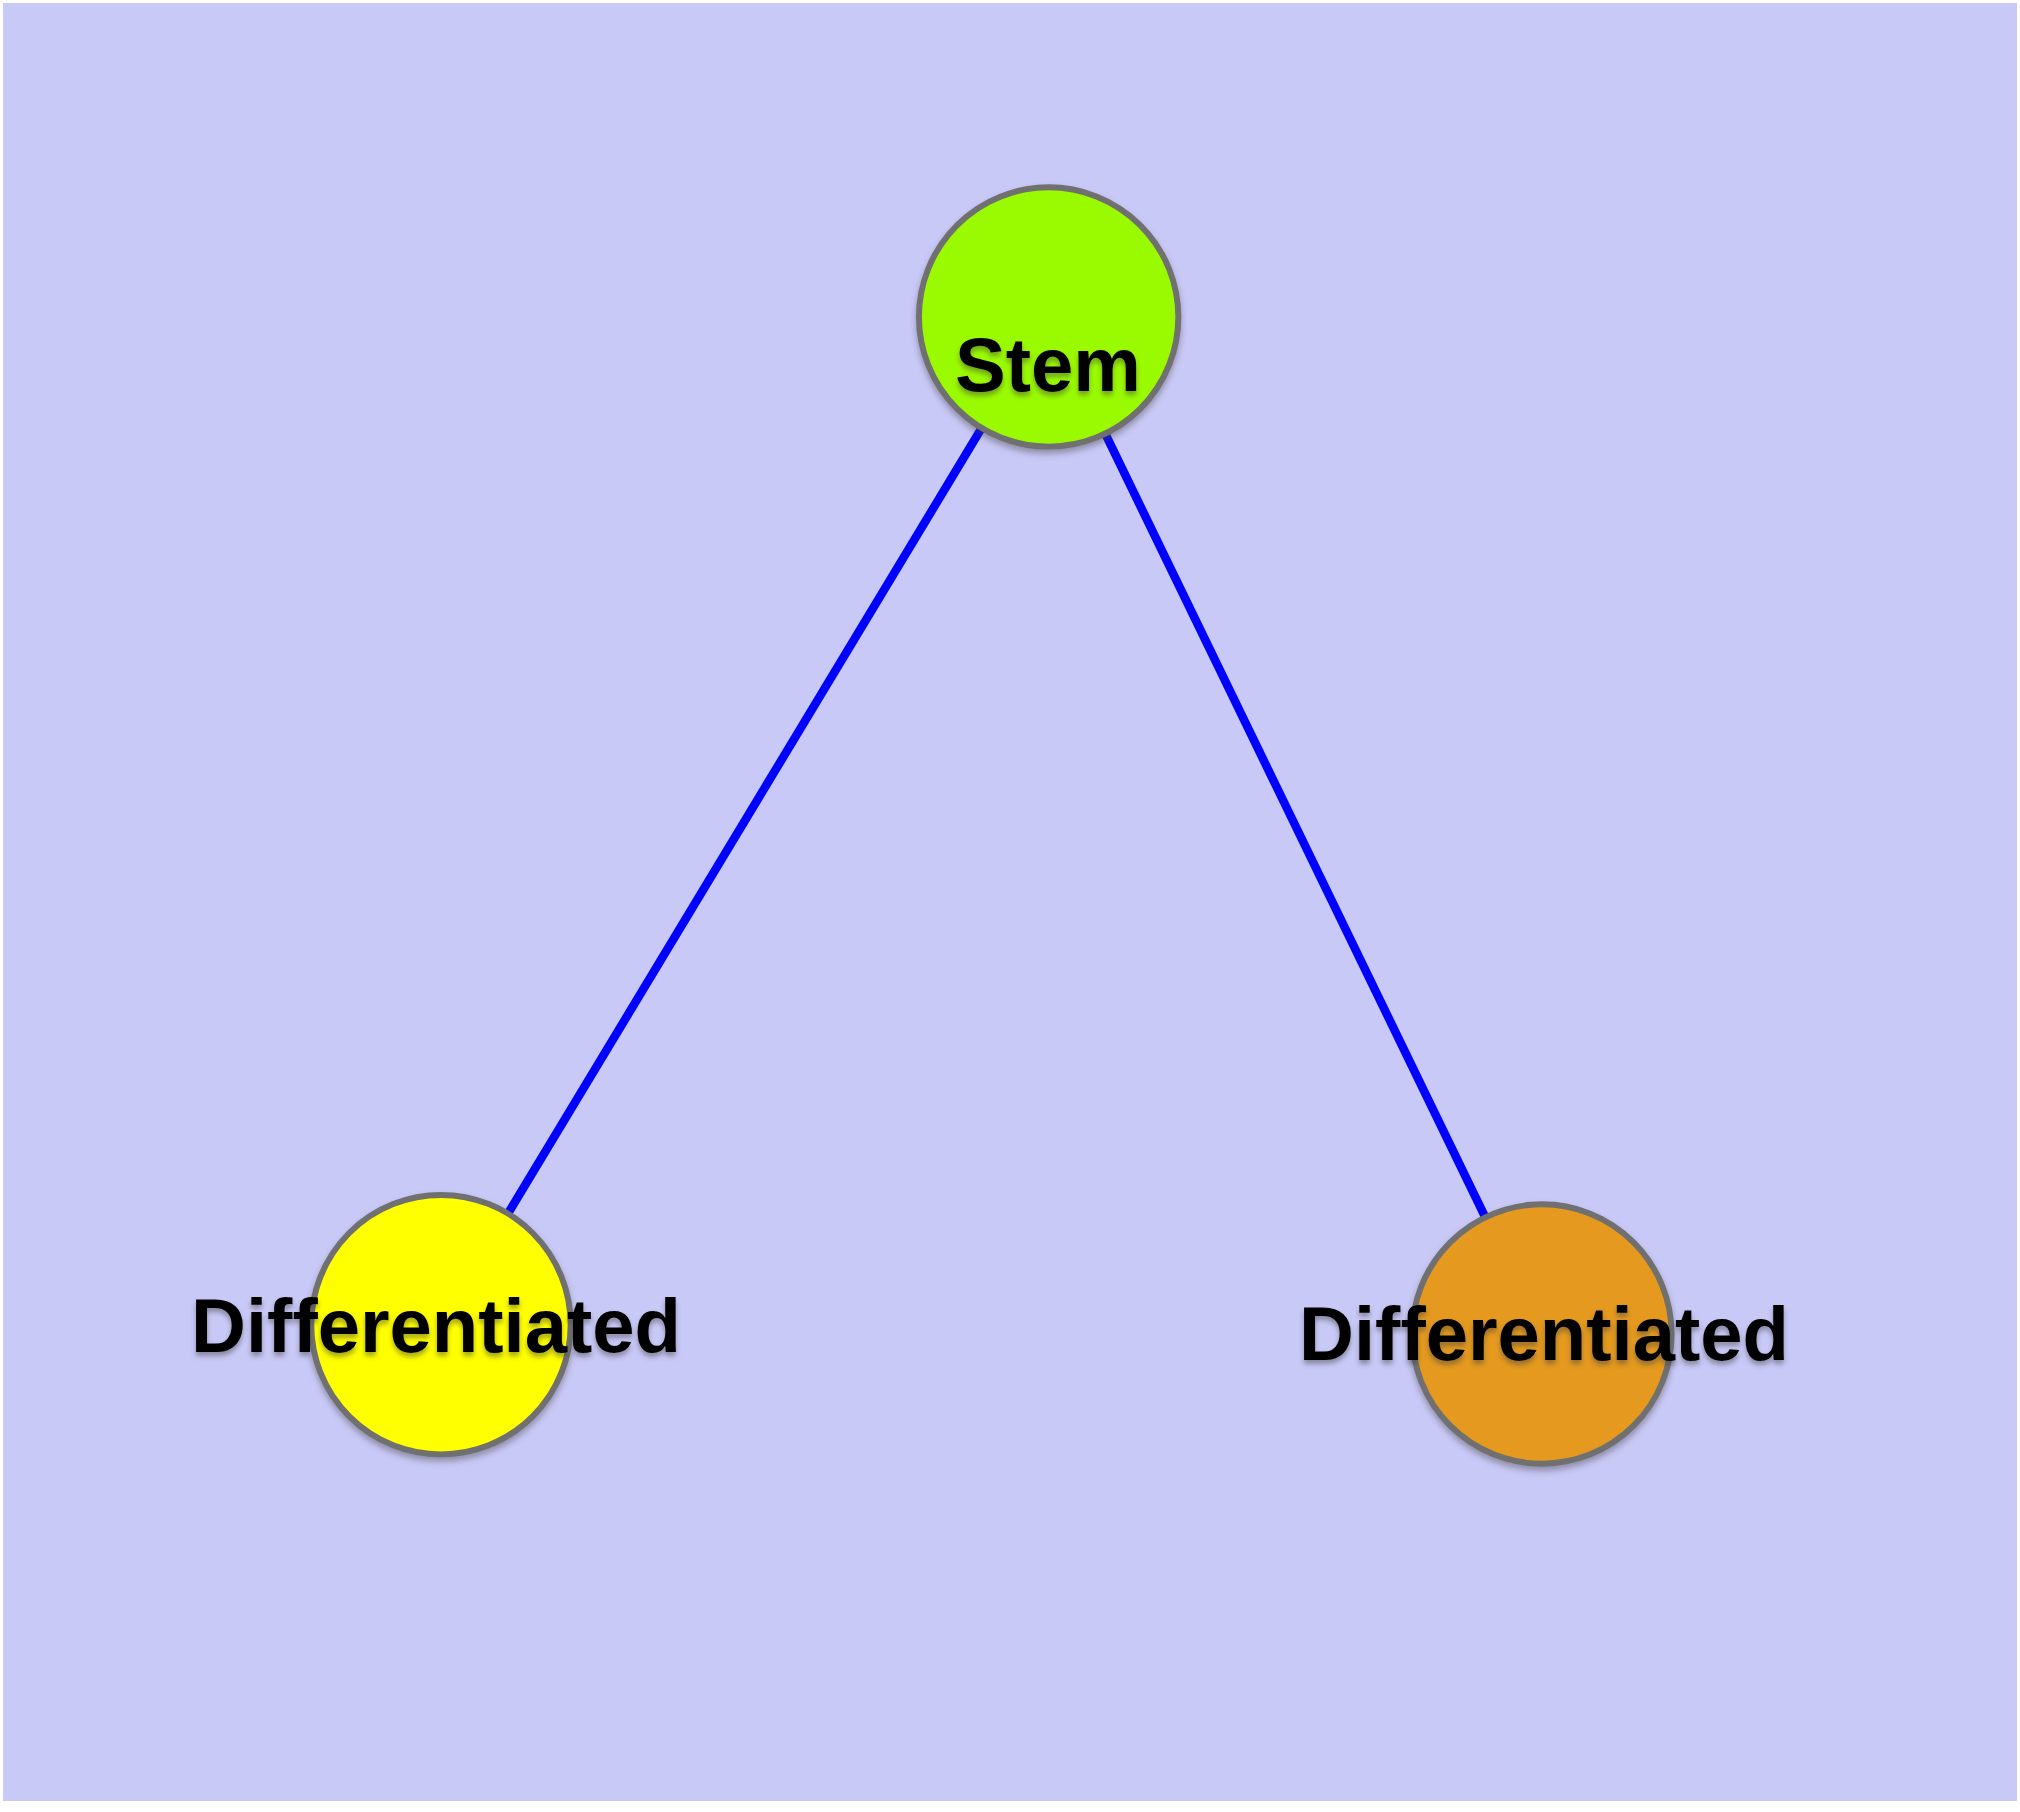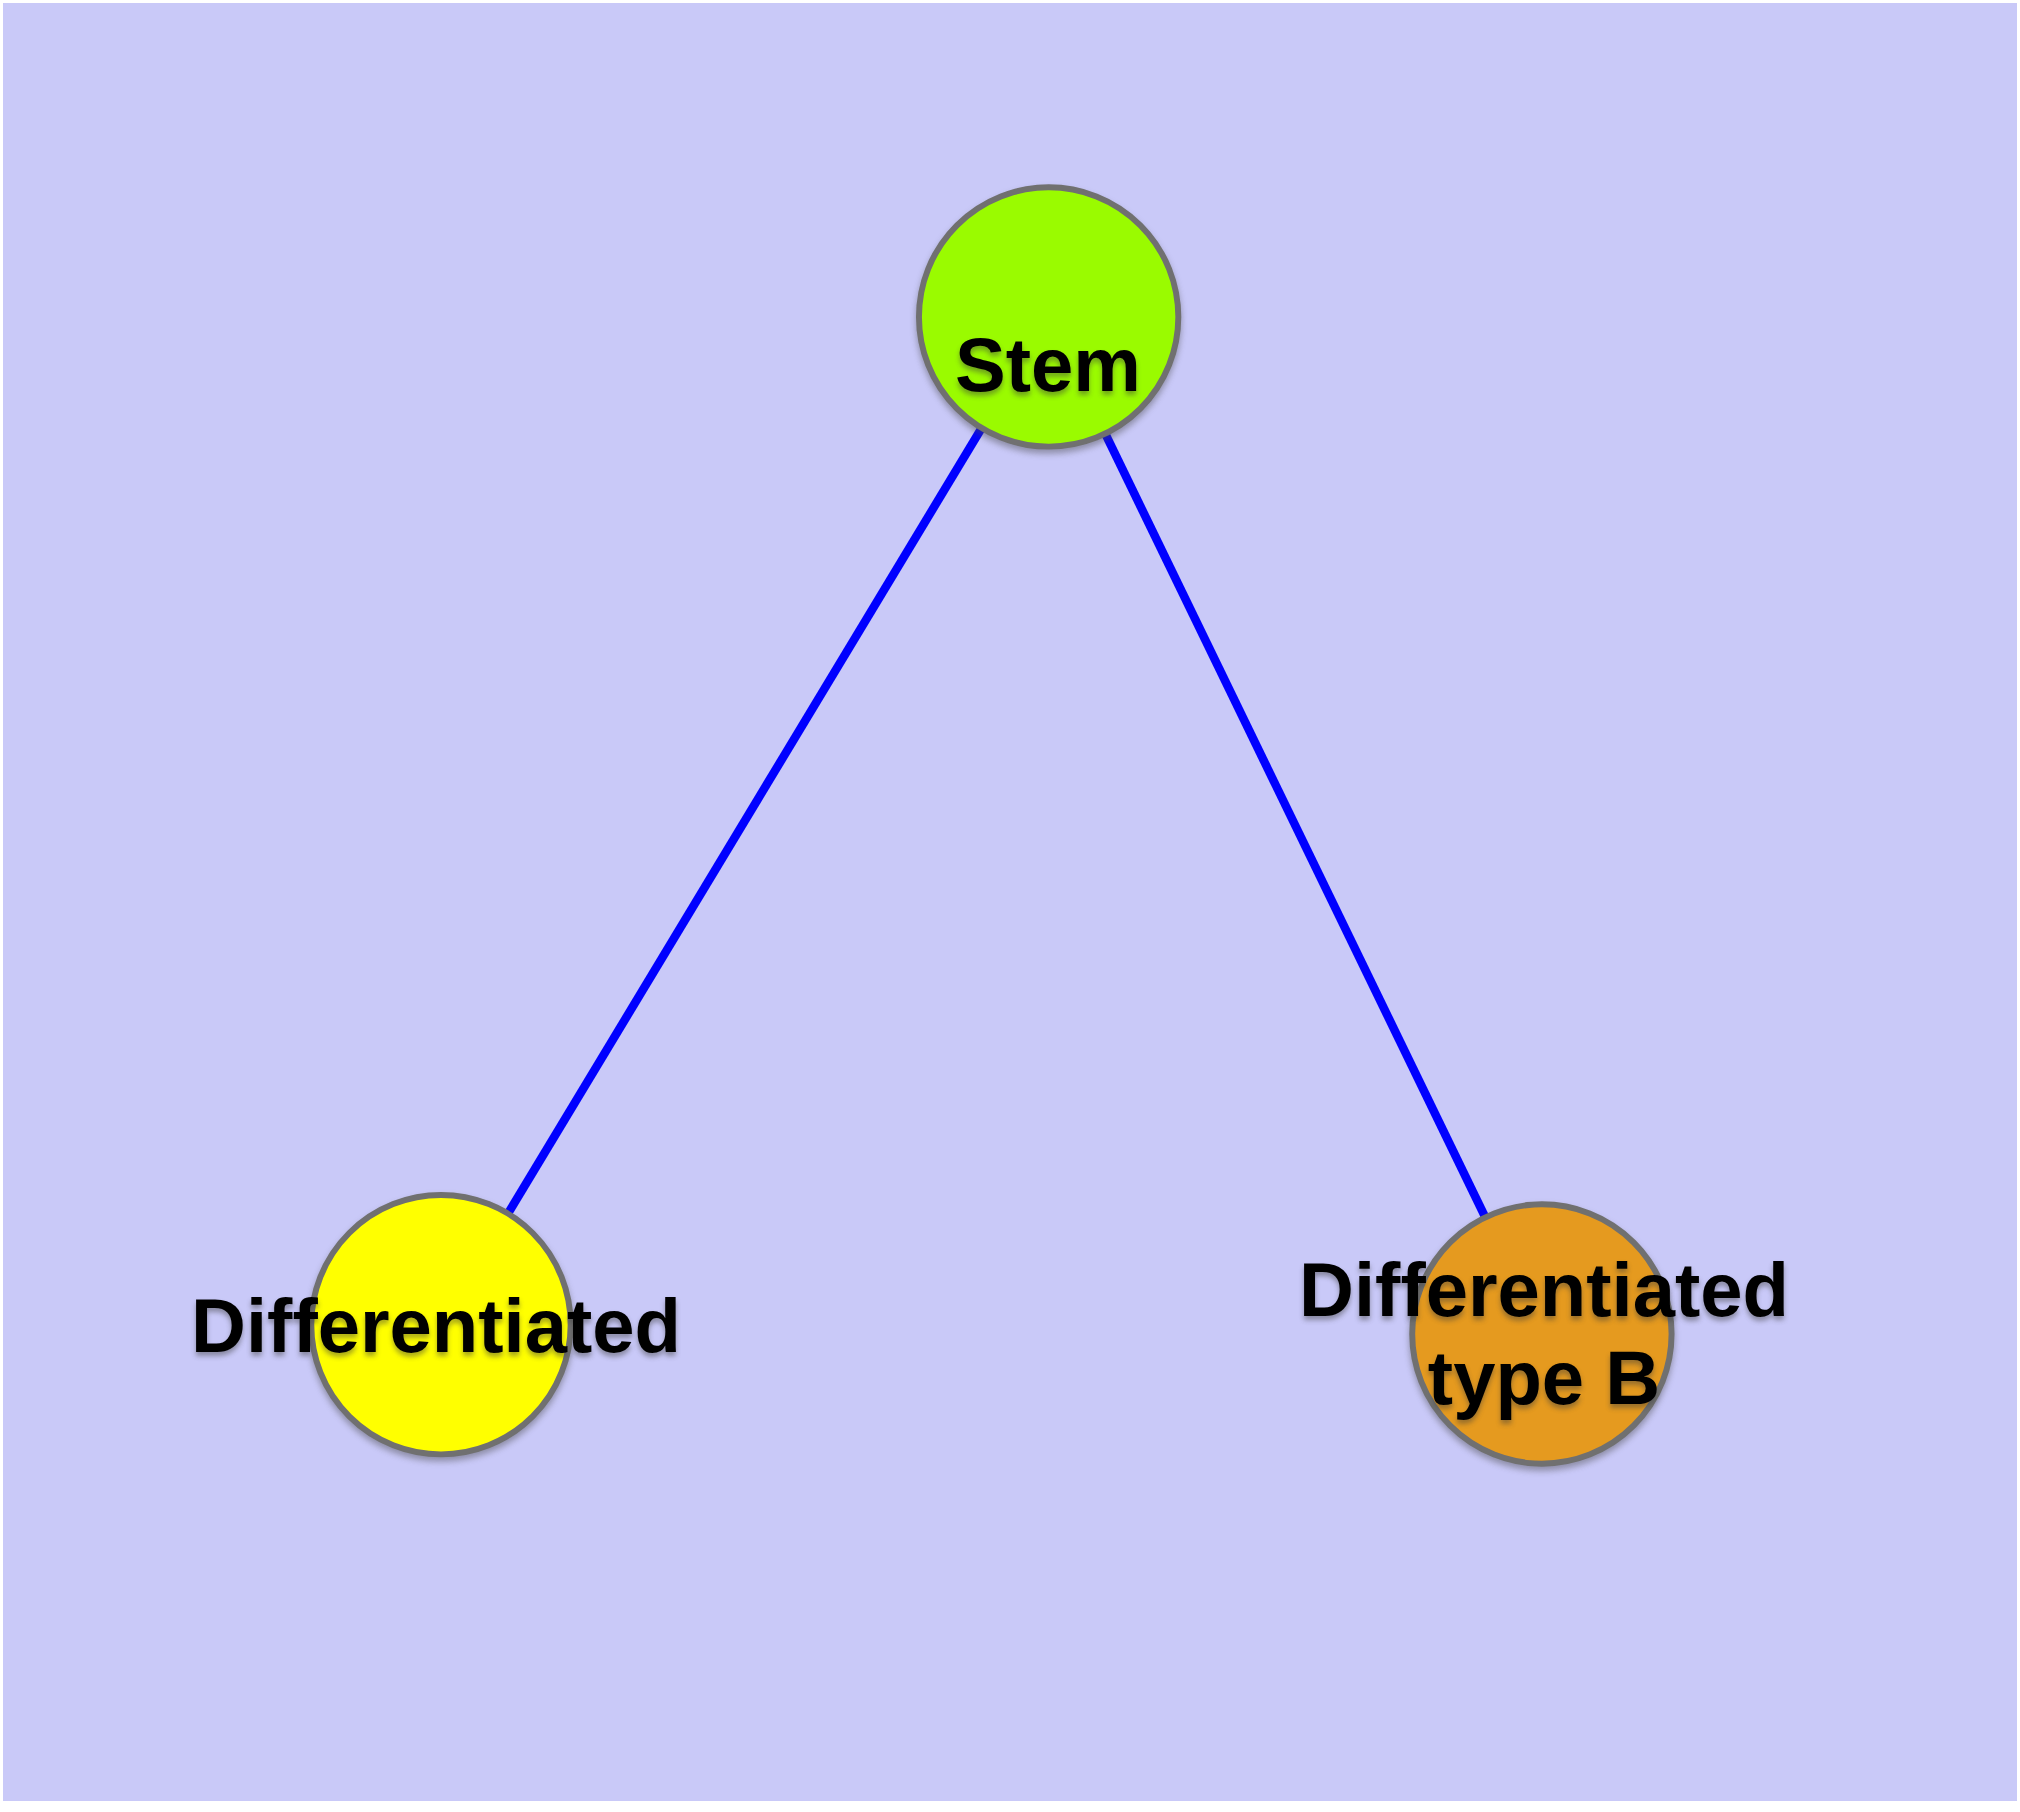--- a/index.html
+++ b/index.html
@@ -72,17 +72,16 @@
   <div class="node-label" style="left:1048px; top:317px;margin-top:48px;">
     <span>Stem</span>
   </div>
 
   <div class="node-label" style="left:436px; top:1326px;">
     <span>Differentiated</span>
   </div>
 
   <div class="node-label" style="left:1544px; top:1334px;">
     <span>Differentiated</span>
-    <span>type B</span>
   </div>
 
 </div>
 
 
 </body></html>

